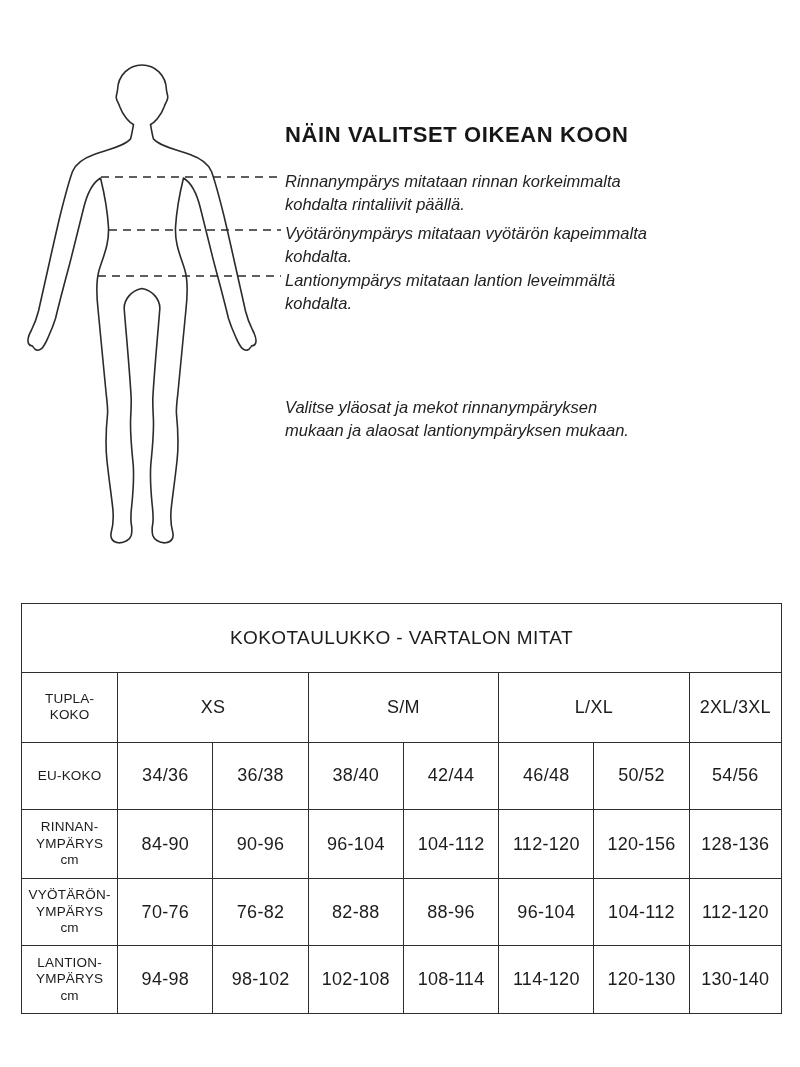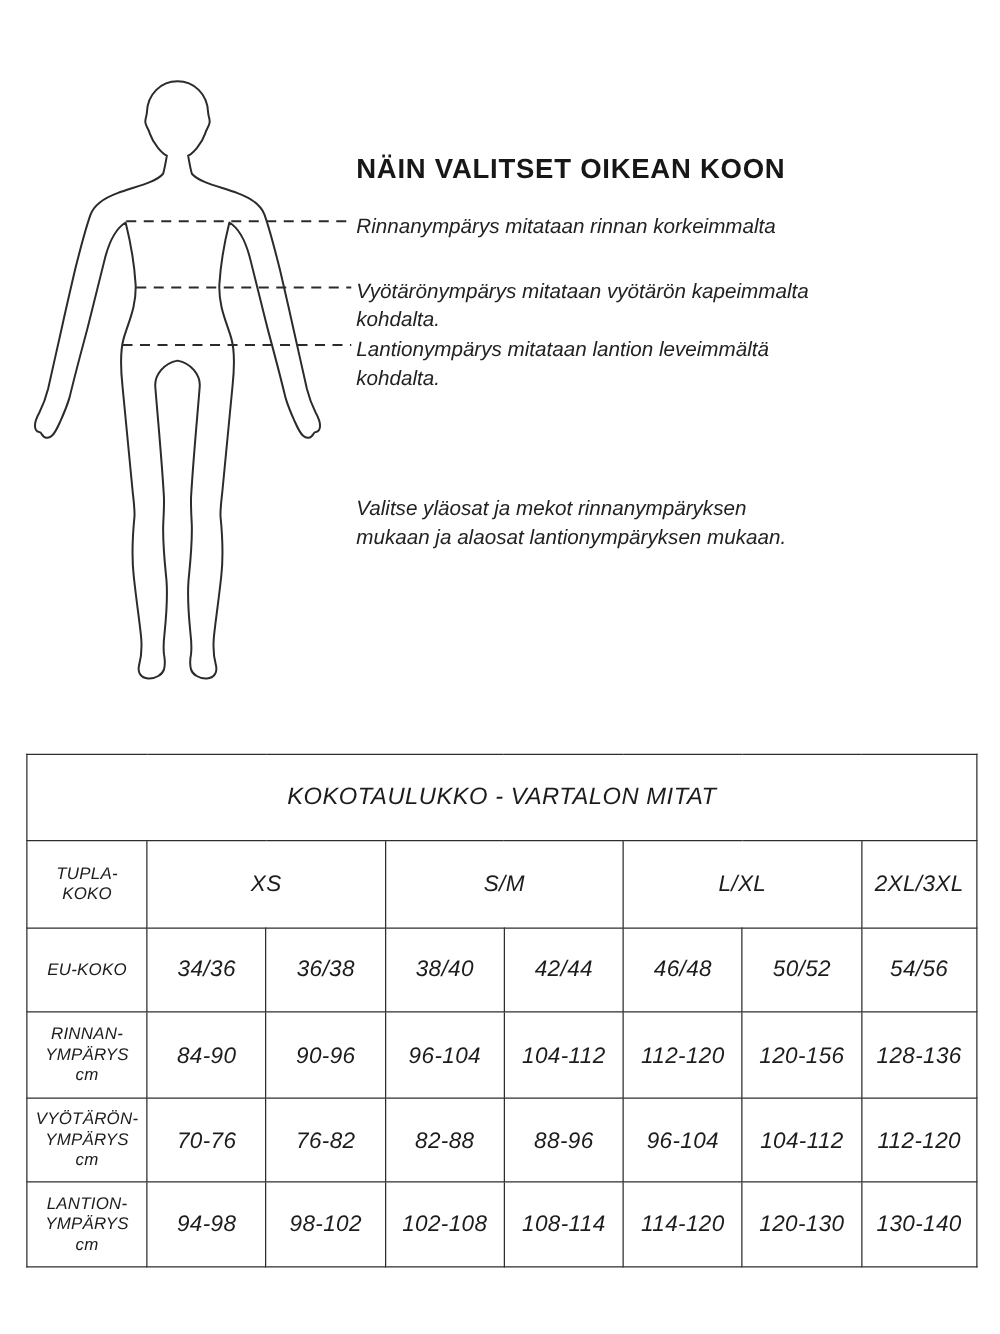--- a/index.html
+++ b/index.html
@@ -30,21 +30,21 @@
   .b1 { top: 170px; }
   .b2 { top: 222px; }
   .b3 { top: 269px; }
   .note { top: 396px; }
   .intro-block div { white-space: nowrap; }
 
   
   table.size-table {
     position: absolute; left: 21px; top: 603px;
     width: 761px; height: 411px;
-    border-collapse: collapse; table-layout: fixed; font-style: italic;
+    border-collapse: collapse; table-layout: fixed;
   }
   table.size-table td {
     border: 1.5px solid #2e2e2e;
     text-align: center; vertical-align: middle;
     padding: 0;
     color: #1c1c1c;
   }
   .t-title  { height: 59px; font-size: 19px; letter-spacing: 0.4px; }
   .r-tupla  { height: 60px; }
   .r-kirjain{ height: 58px; }
@@ -143,20 +143,21 @@
         <line x1="89" y1="180" x2="261" y2="180"></line>
         <line x1="78" y1="226" x2="261" y2="226"></line>
       </g>
     </svg>
   </div>
 
   <div class="intro-title">NÄIN VALITSET OIKEAN KOON</div>
 
   <div class="intro-block b1">
     <div>Rinnanympärys mitataan rinnan korkeimmalta</div>
+    <div>kohdalta rintaliivit päällä.</div>
   </div>
   <div class="intro-block b2">
     <div>Vyötärönympärys mitataan vyötärön kapeimmalta</div>
     <div>kohdalta.</div>
   </div>
   <div class="intro-block b3">
     <div>Lantionympärys mitataan lantion leveimmältä</div>
     <div>kohdalta.</div>
   </div>
   <div class="intro-block note">

